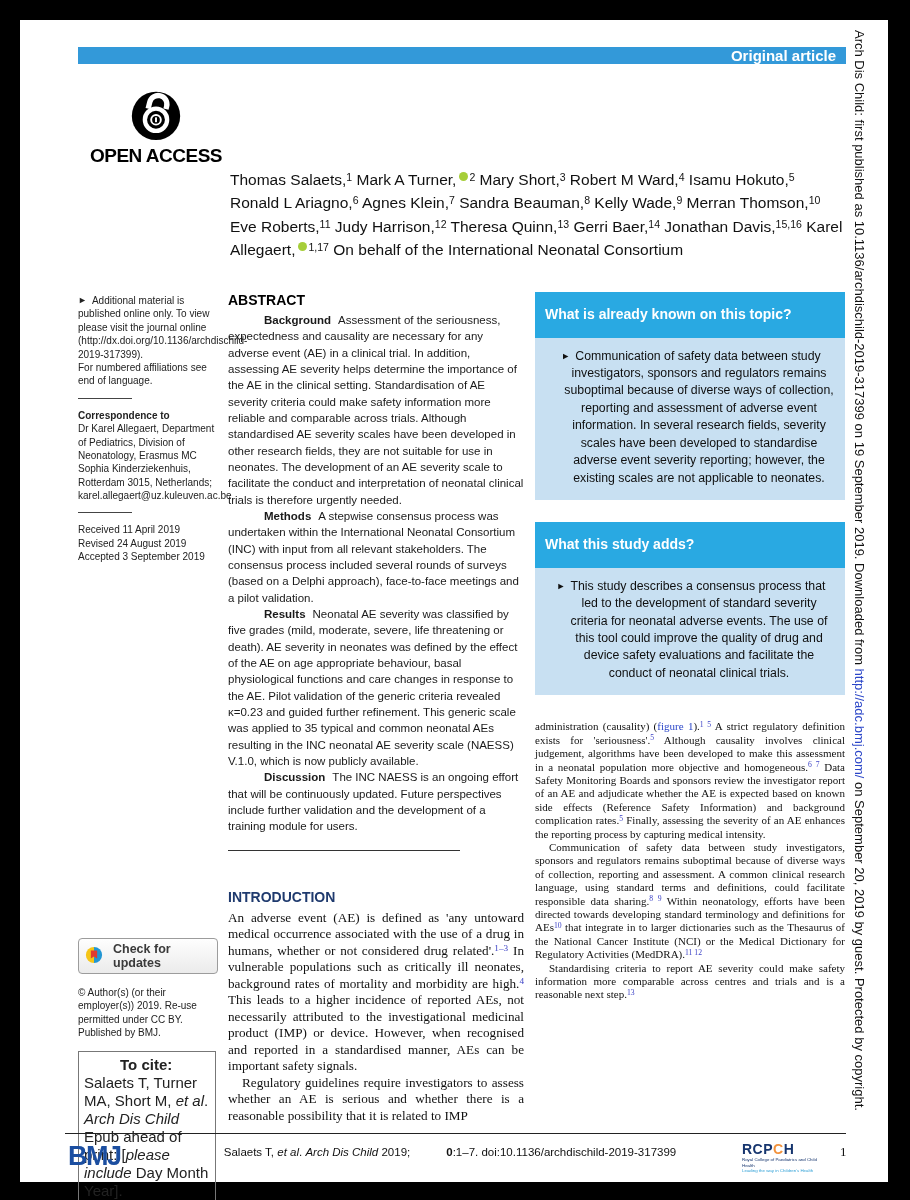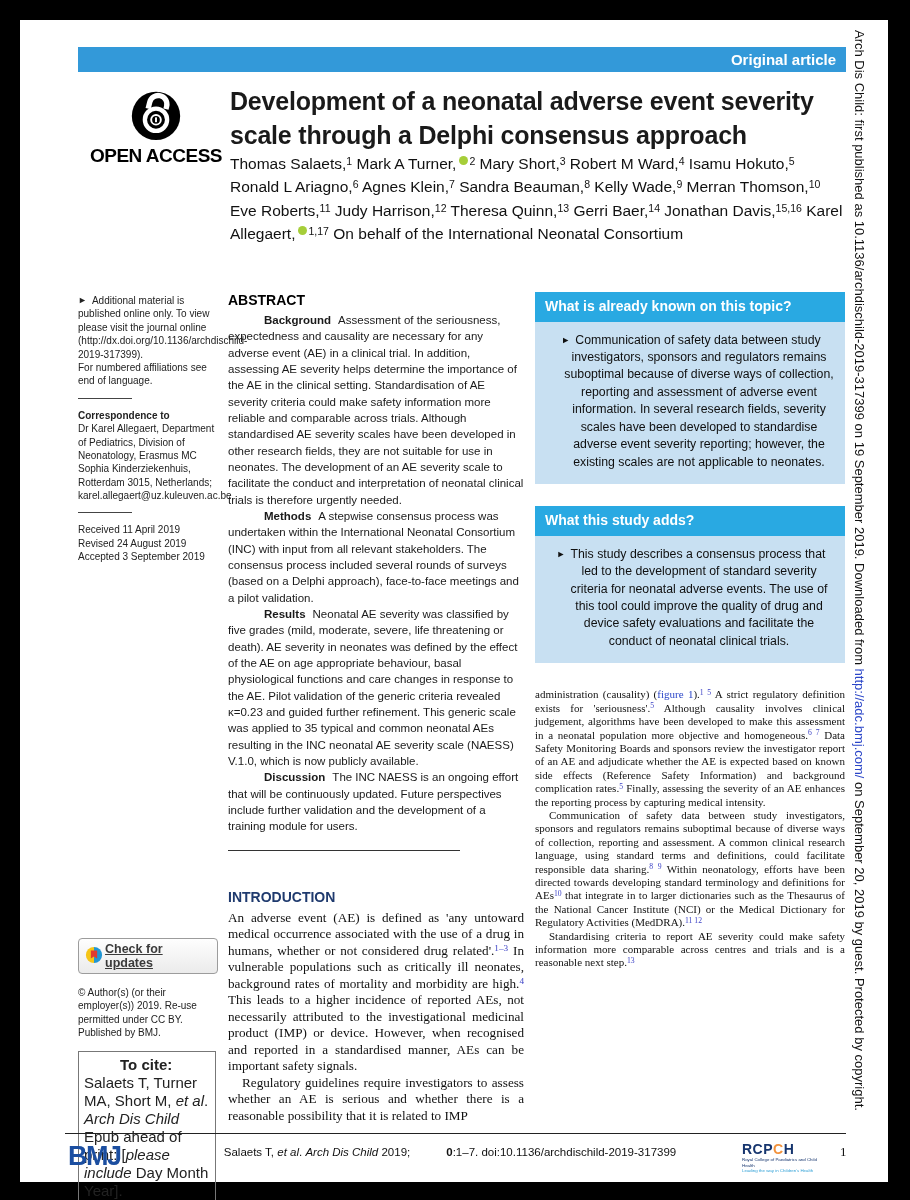--- a/index.html
+++ b/index.html
@@ -1,67 +1,67 @@
 <!DOCTYPE html>
 <html><head>
 <meta charset="utf-8">
 <style>
   html,body{margin:0;padding:0}
   body{width:910px;height:1200px;background:#000;position:relative;overflow:hidden;
        font-family:"Liberation Sans",sans-serif;}
   .page{position:absolute;left:20px;top:20px;width:868px;height:1162px;background:#fff;}
 
   
-  .banner{position:absolute;left:58px;top:27px;width:768px;height:25px;background:#3399d9;
+  .banner{position:absolute;left:58px;top:27px;width:768px;height:17px;background:#3399d9;
           color:#fff;font:bold 15px "Liberation Sans",sans-serif;display:flex;align-items:center;
           justify-content:flex-end;padding-right:10px;box-sizing:border-box;}
 
   
   .oa{position:absolute;left:62px;top:64px;width:148px;text-align:center;}
   .oa svg{width:58px;height:58px;display:block;margin:0 auto;}
   .oa-label{font:800 19px "Liberation Sans",sans-serif;letter-spacing:-0.5px;color:#000;margin-top:3px;}
 
   
   .title{position:absolute;left:210px;top:64px;width:610px;
          font:600 25px/1.36 "Liberation Sans",sans-serif;color:#1a1a1a;letter-spacing:-0.2px;}
-  .authors{position:absolute;left:210px;top:132px;width:616px;
+  .authors{position:absolute;left:210px;top:148px;width:616px;
            font:400 15.5px/1.5 "Liberation Sans",sans-serif;color:#111;}
 
   
   .cols{position:absolute;left:58px;top:272px;width:768px;height:846px;}
   .sidebar{position:absolute;left:0;top:2px;width:140px;height:100%;
            font:400 10px/1.34 "Liberation Sans",sans-serif;color:#222;}
   .sb-block{margin:0 0 11px 0;}
   .sb-divider{width:54px;border:0;border-top:1px solid #444;margin:10px 0;}
   .sb-bold{font-weight:bold;}
   .sb-line{margin:0;}
 
-  .badge{position:absolute;left:0;top:644px;display:inline-flex;align-items:center;gap:2px;
+  .badge{position:absolute;left:0;top:644px;display:inline-flex;align-items:center;gap:10px;
          border:1px solid #9c9c9c;border-radius:4px;background:linear-gradient(#fefefe,#ebebeb);
-         padding:3px 9px 3px 6px;font:700 12.5px "Liberation Sans",sans-serif;color:#3a3a3a;cursor:pointer;text-decoration:underline;}
+         padding:3px 9px 3px 6px;font:700 12.5px "Liberation Sans",sans-serif;color:#3a3a3a;cursor:pointer;}
   .badge svg{width:18px;height:18px;}
   .copyright{position:absolute;left:0;top:692px;width:140px;}
   .tocite{position:absolute;left:0;top:757px;width:126px;border:1px solid #777;
           padding:4px 5px;font-size:15px;line-height:1.2;}
 
   .mid{position:absolute;left:150px;top:0;width:296px;}
   .rightcol{position:absolute;left:457px;top:0;width:310px;}
 
   .abs-h{font:800 14px "Liberation Sans",sans-serif;color:#000;margin:0 0 4px 0;}
   .abs p{margin:0;font:400 11.5px/1.42 "Liberation Sans",sans-serif;color:#1a1a1a;}
   .abs .s-b{margin-right:7px;}
   .mid-divider{width:232px;border:0;border-top:1px solid #333;margin:15px 0 0 0;}
   .intro-h{font:800 14px "Liberation Sans",sans-serif;color:#1f3a6e;margin:38px 0 5px 0;}
   .serif p{font:400 13.2px/1.25 "Liberation Serif",serif;color:#111;text-align:justify;margin:0;}
   .serif p.ind{text-indent:14px;}
   .rightcol .serif p{font-size:11px;line-height:1.22;}
 
   
   .box{margin-bottom:22px;}
-  .box-h{background:#29a9e2;color:#fff;font:700 14px/1.25 "Liberation Sans",sans-serif;padding:6px 10px;}
+  .box-h{background:#29a9e2;color:#fff;font:700 14px/1.25 "Liberation Sans",sans-serif;padding:14px 10px;}
   .box-b{background:#c8e0f2;padding:10px 10px 13px 12px;}
   .bullet{font:400 12.3px/1.42 "Liberation Sans",sans-serif;color:#101010;
           padding-left:16px;text-indent:-16px;margin:0;text-align:center;}
 
   
   .s-b{font-weight:bold;padding-left:36px;}
   .s-i{font-style:italic;}
   .s-sup{font-size:68%;position:relative;top:-4px;}
   .s-r{font-size:70%;position:relative;top:-3.5px;color:#3d43c6;}
   .s-l{color:#2b46c8;}
@@ -103,21 +103,20 @@
           <path d="M24 28 v-7 a9 9 0 0 1 18 0 v3" fill="none" stroke="#fff" stroke-width="5.5"></path>
         </g>
         <circle cx="30" cy="37" r="11.5" fill="none" stroke="#fff" stroke-width="4.5"></circle>
         <circle cx="30" cy="37" r="5" fill="none" stroke="#fff" stroke-width="2"></circle>
         <rect x="29" y="34.5" width="2" height="5" fill="#fff"></rect>
       </svg>
     </span>
     <div class="oa-label">OPEN ACCESS</div>
   </div>
 
-  <h1 class="title" style="margin:0;">Development of a neonatal adverse event severity scale through a Delphi consensus approach</h1>
   <div class="authors"><span>Thomas Salaets,</span><span class="s-sup">1</span><span> Mark A Turner,</span><span class="s-o"></span><span class="s-sup">2</span><span> Mary Short,</span><span class="s-sup">3</span><span> Robert M Ward,</span><span class="s-sup">4</span><span> Isamu Hokuto,</span><span class="s-sup">5</span><span> Ronald L Ariagno,</span><span class="s-sup">6</span><span> Agnes Klein,</span><span class="s-sup">7</span><span> Sandra Beauman,</span><span class="s-sup">8</span><span> Kelly Wade,</span><span class="s-sup">9</span><span> Merran Thomson,</span><span class="s-sup">10</span><span> Eve Roberts,</span><span class="s-sup">11</span><span> Judy Harrison,</span><span class="s-sup">12</span><span> Theresa Quinn,</span><span class="s-sup">13</span><span> Gerri Baer,</span><span class="s-sup">14</span><span> Jonathan Davis,</span><span class="s-sup">15,16</span><span> Karel Allegaert,</span><span class="s-o"></span><span class="s-sup">1,17</span><span> On behalf of the International Neonatal Consortium</span></div>
 
   <div class="cols">
 
     <div class="sidebar">
       <p class="sb-block sb-line"><span class="s-a">►</span><span>Additional material is published online only. To view please visit the journal online (http://dx.doi.org/10.1136/archdischild-2019-317399).</span></p>
       <p class="sb-block sb-line">For numbered affiliations see end of language.</p>
       <hr class="sb-divider">
       <p class="sb-line sb-bold">Correspondence to</p>
       <p class="sb-block sb-line">Dr Karel Allegaert, Department of Pediatrics, Division of Neonatology, Erasmus MC Sophia Kinderziekenhuis, Rotterdam 3015, Netherlands; karel.allegaert@uz.kuleuven.ac.be</p>

